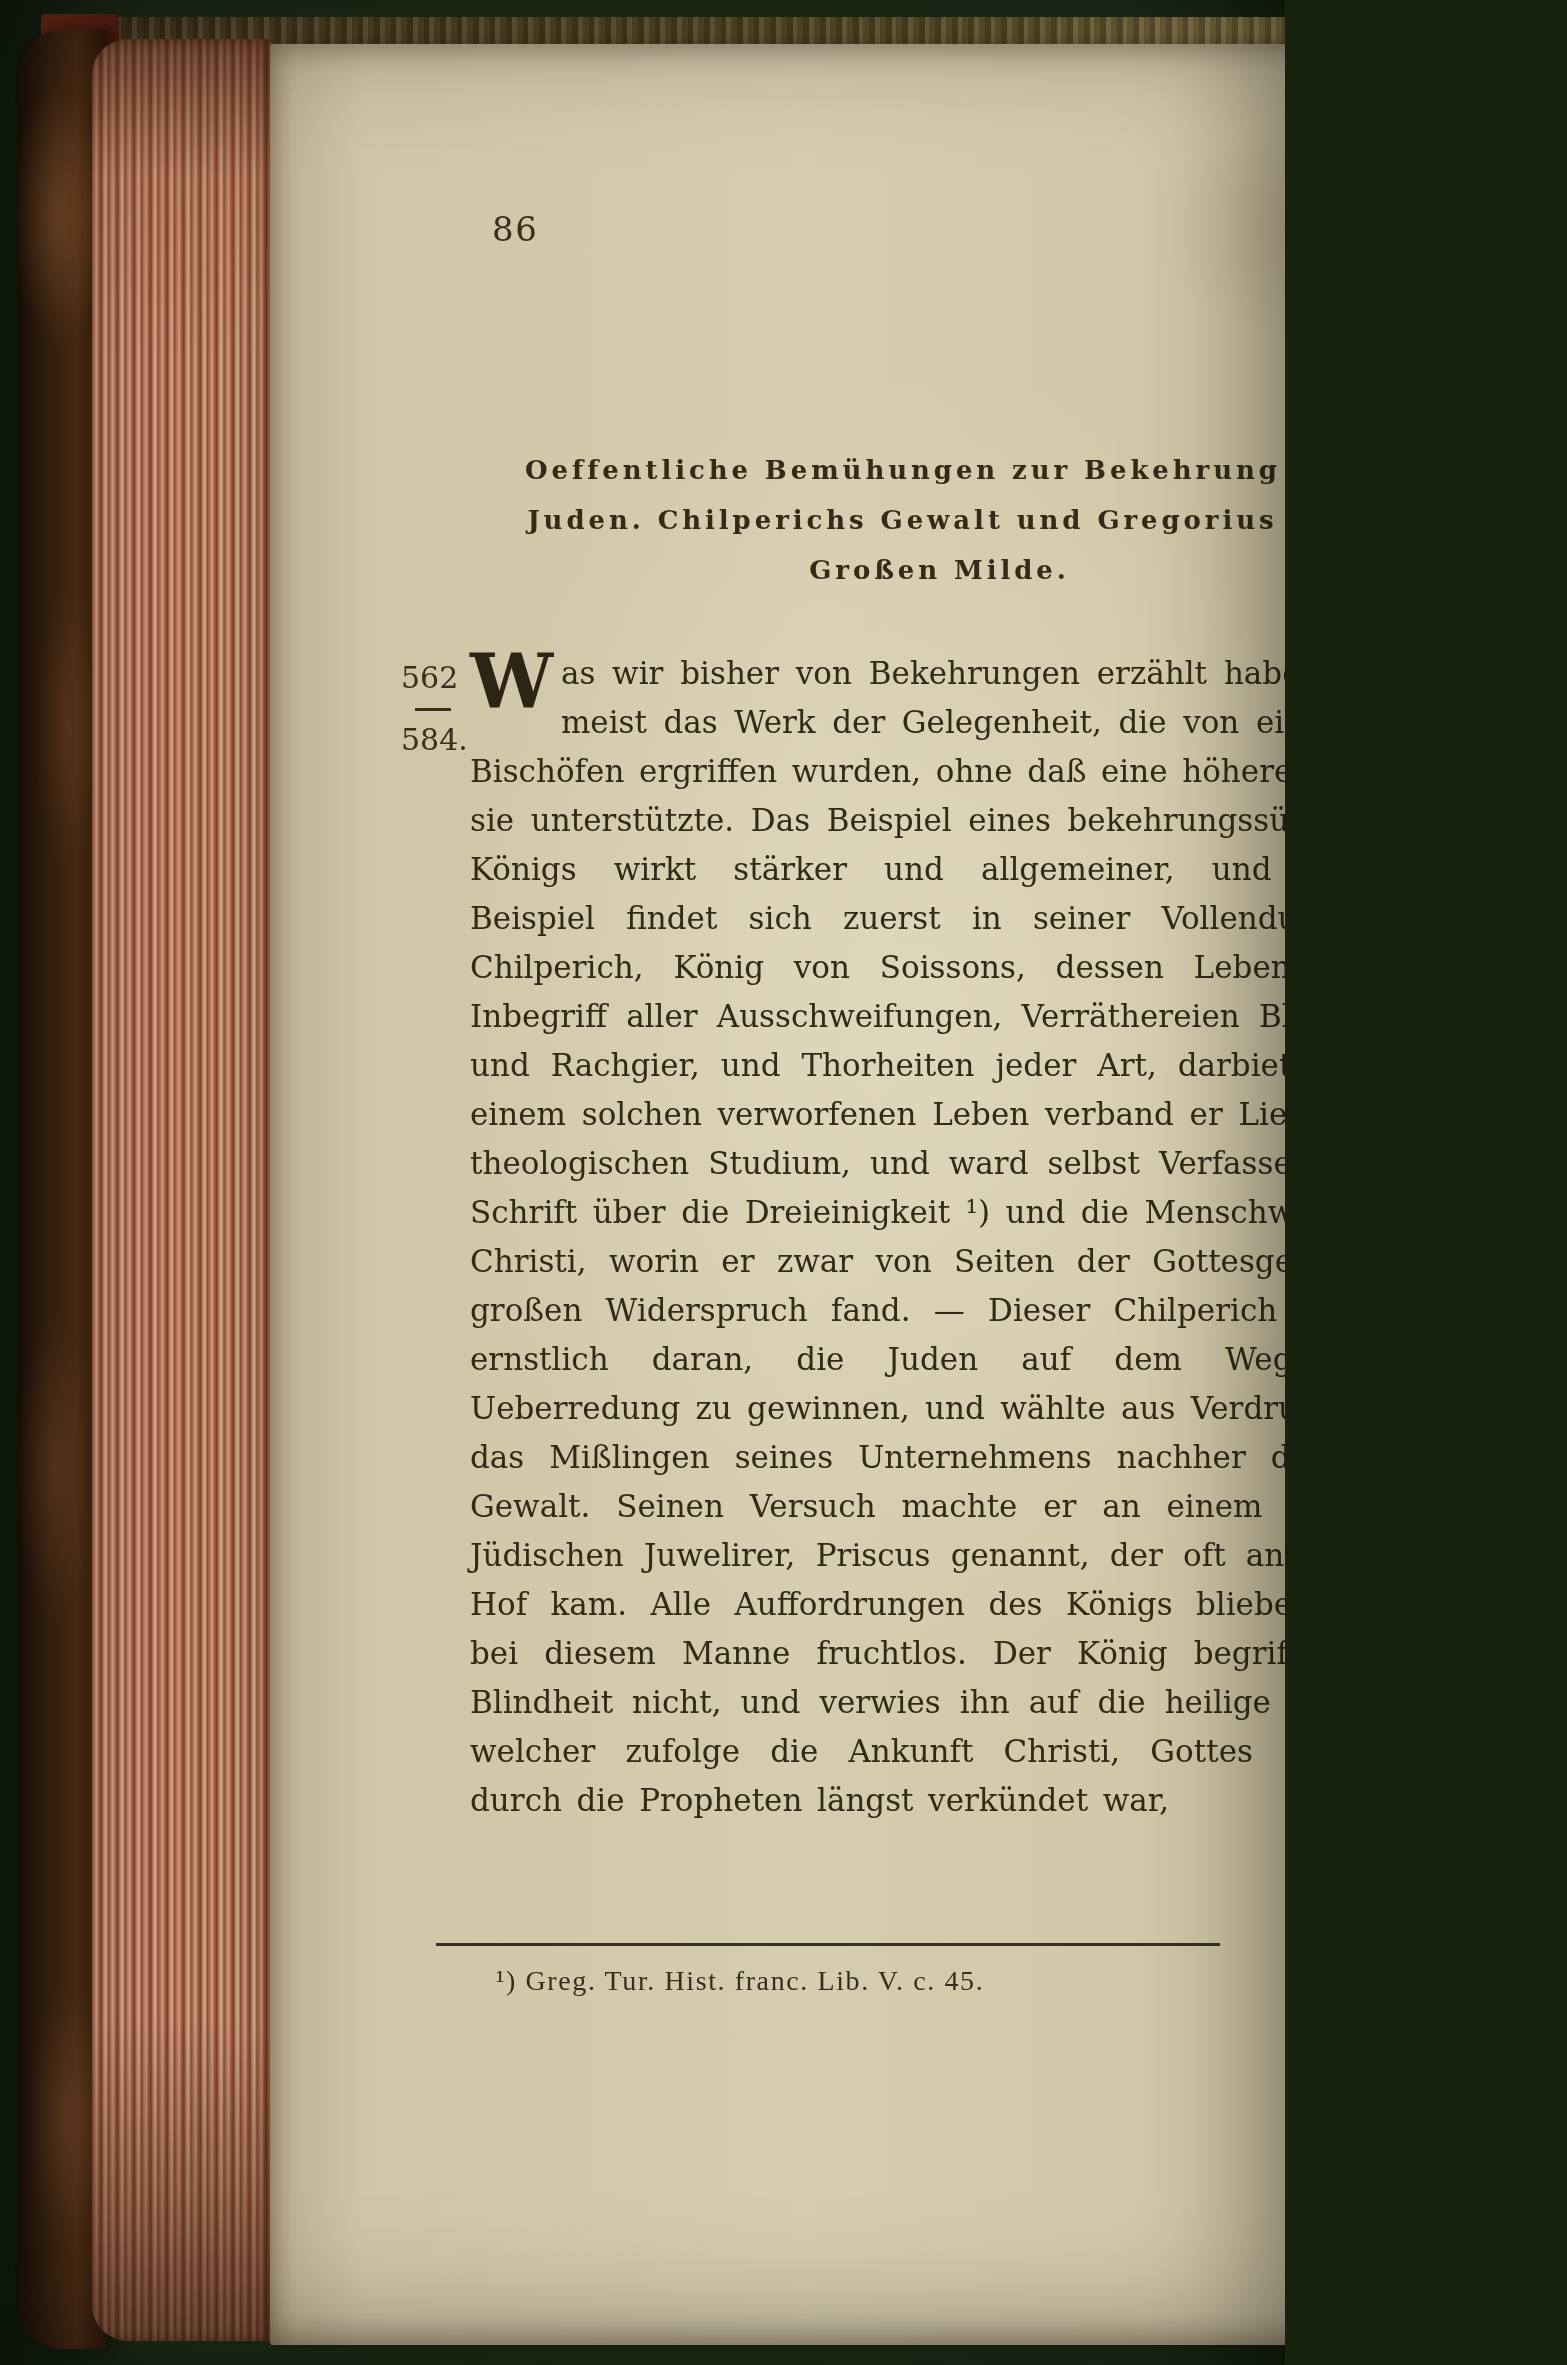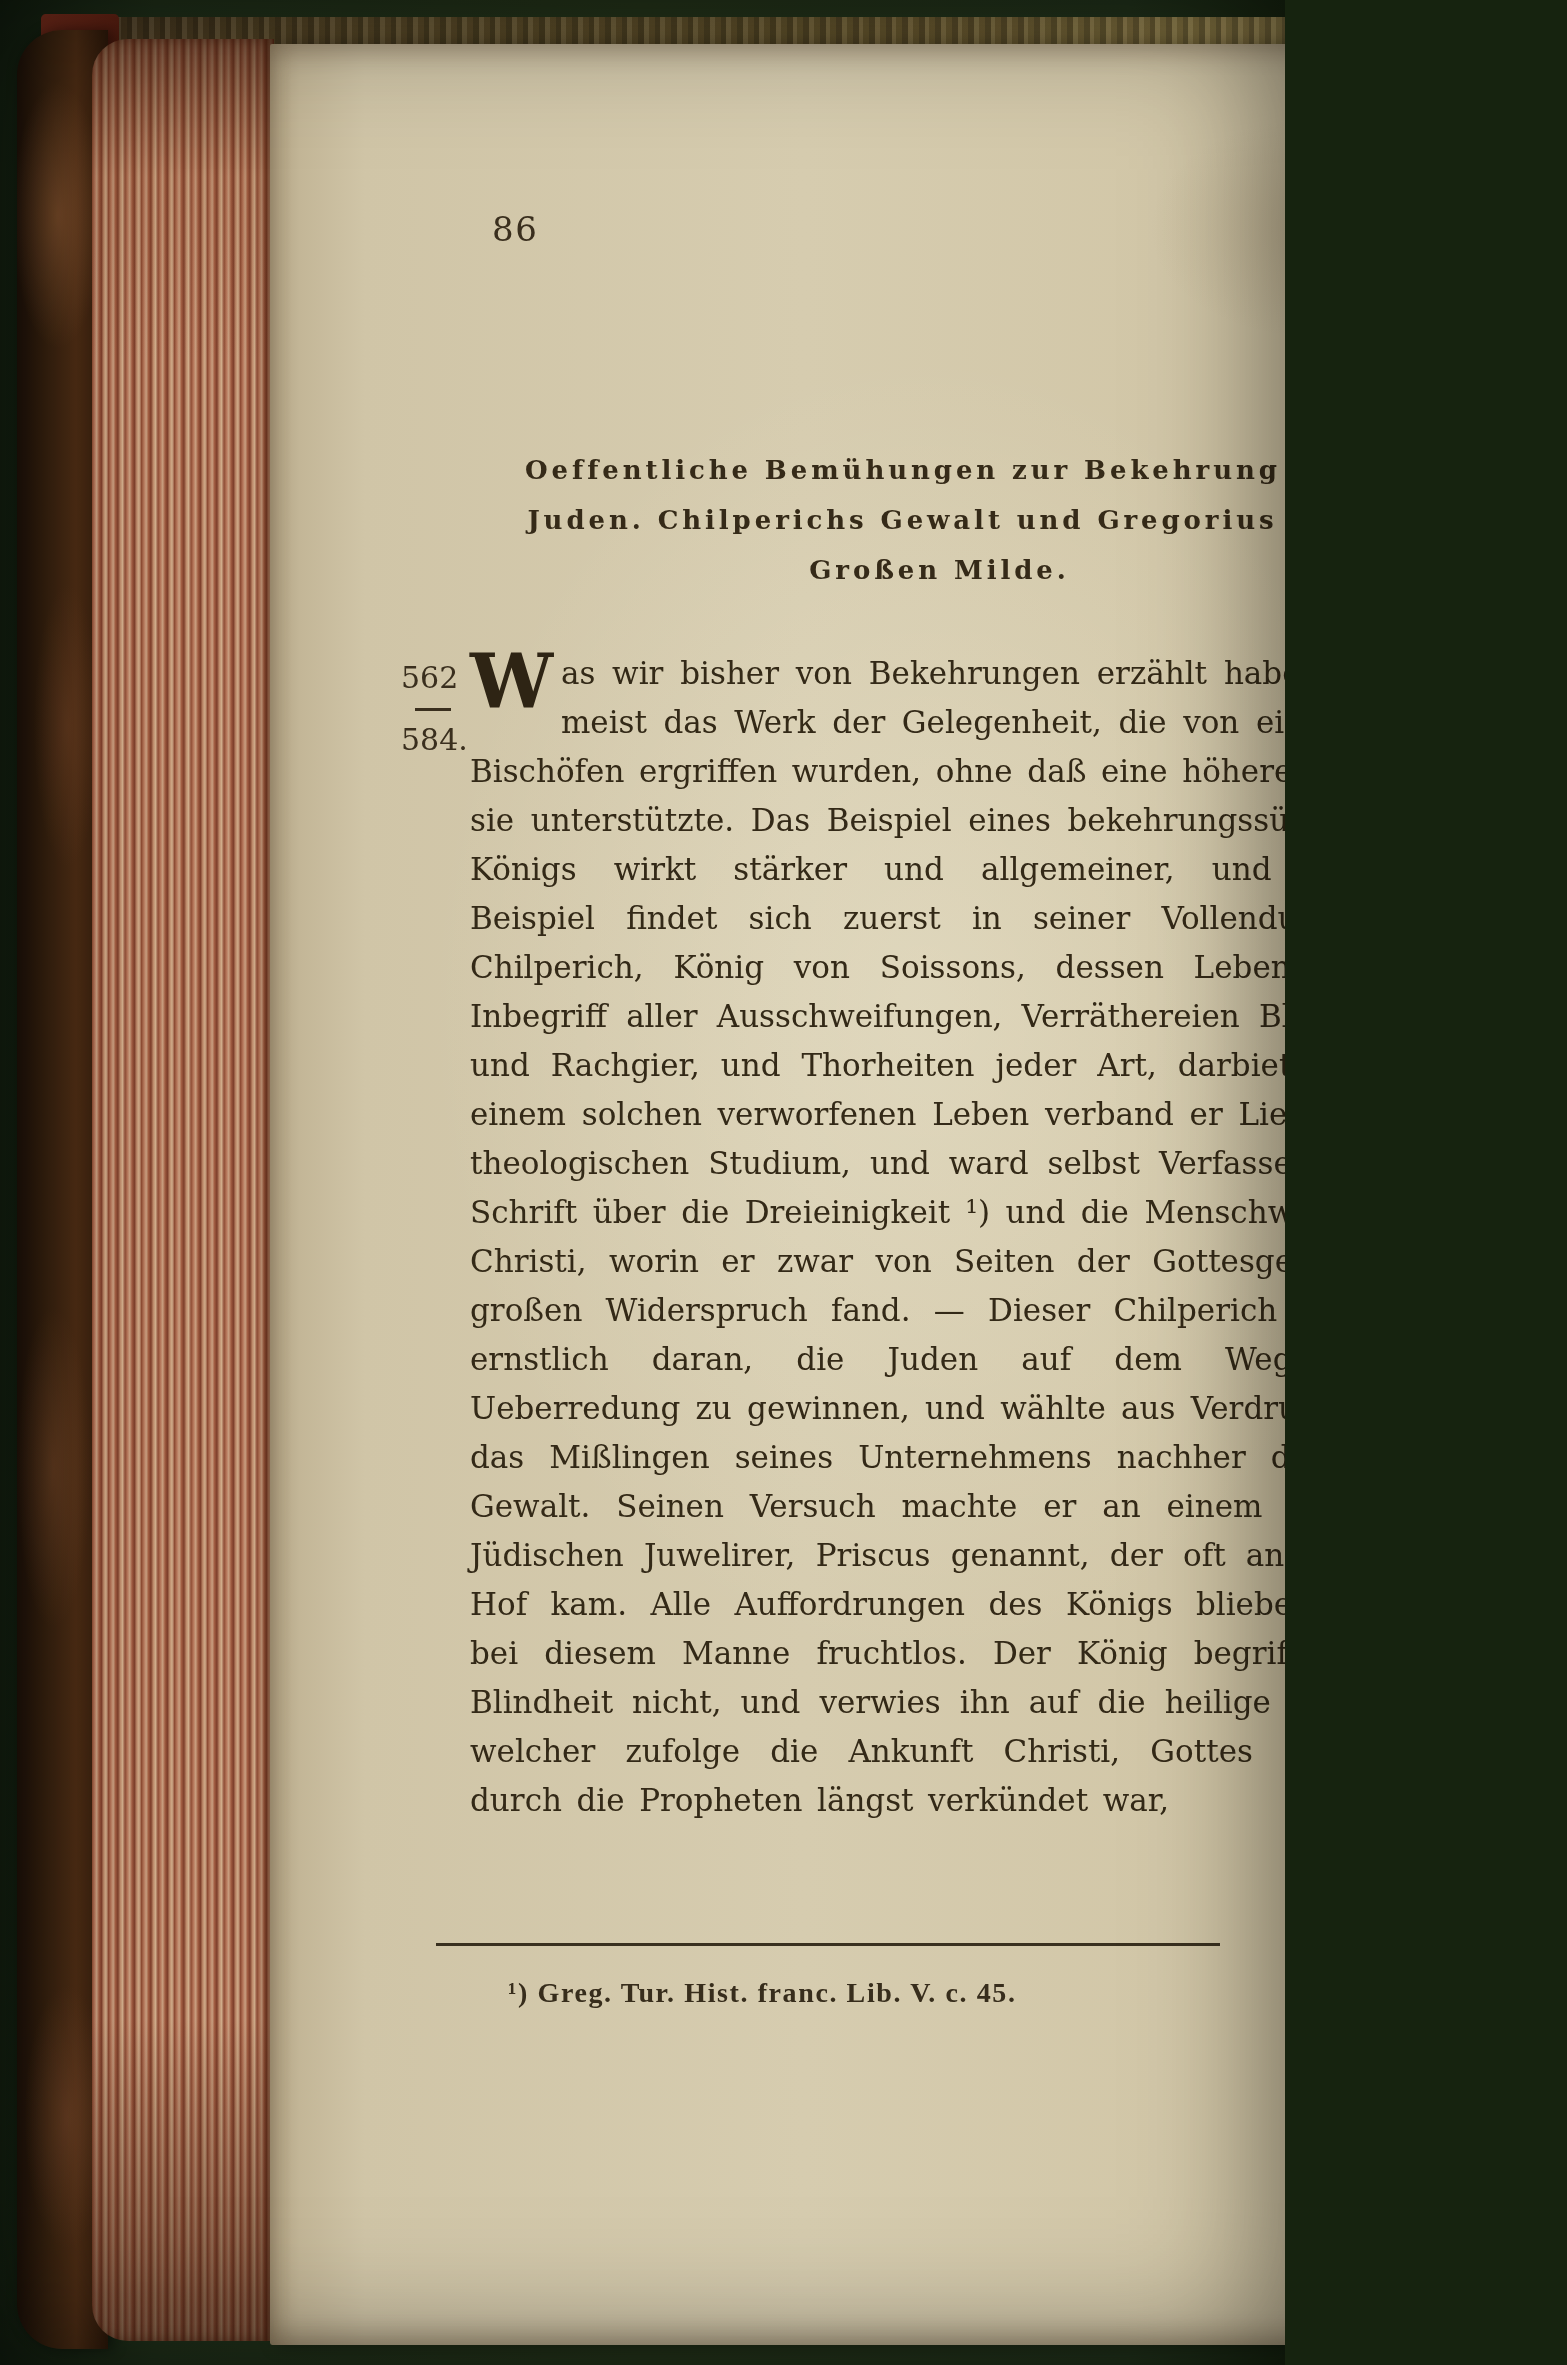--- a/index.html
+++ b/index.html
@@ -85,23 +85,22 @@
     margin:0;font-size:31px;line-height:49px;text-align:justify;color:#332917;
     word-spacing:4.7px;
   }
   .drop-cap{
     float:left;font-size:74px;line-height:58px;padding:3.1px 7.8px 0 0;font-weight:bold;color:#2e2414;
   }
   .footnote-rule{
     position:absolute;top:1899px;left:166px;width:784px;height:3.1px;background:#39301f;
   }
   .footnote{
-    position:absolute;top:1921px;left:226px;margin:12px;font-size:28px;letter-spacing:1.6px;color:#372d1c;
+    position:absolute;top:1921px;left:226px;margin:0;font-size:28px;letter-spacing:1.6px;color:#372d1c;
     font-family:"Liberation Serif","DejaVu Serif",serif;
-    font-weight:bold;
   }
   
   .page-gap{
     position:absolute;left:1454px;top:36px;width:20.4px;height:2319px;
     background:linear-gradient(90deg, rgba(0,0,0,0) 0%, rgba(25,12,4,.6) 45%, rgba(45,25,10,.35) 75%, rgba(0,0,0,.15) 100%);
   }
   
   .next-page{
     position:absolute;left:1472px;top:28px;width:96px;height:2337px;
     background:linear-gradient(90deg,#8f8168 0%,#b9ac8c 22%,#cdc2a2 55%,#d0c5a6 85%,#c7bb9b 100%);

